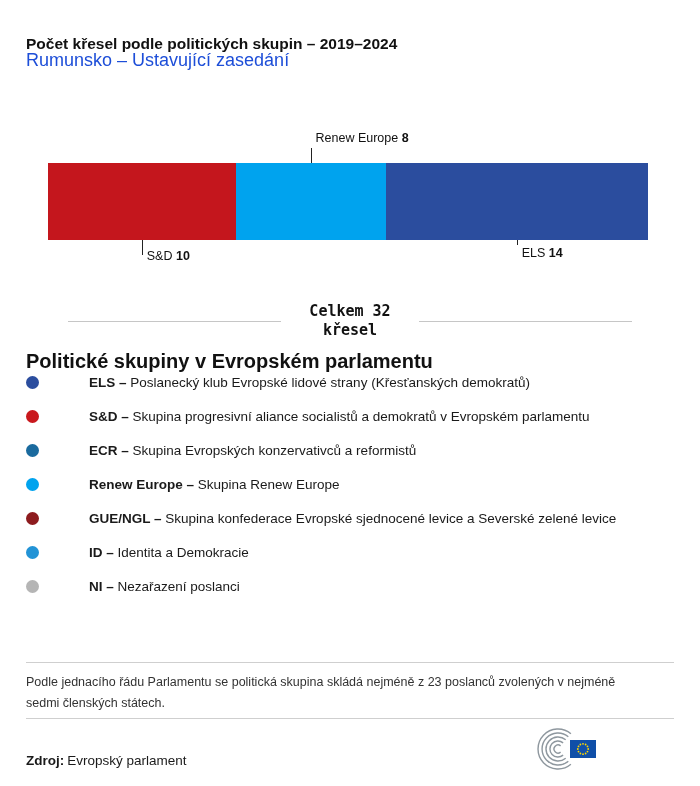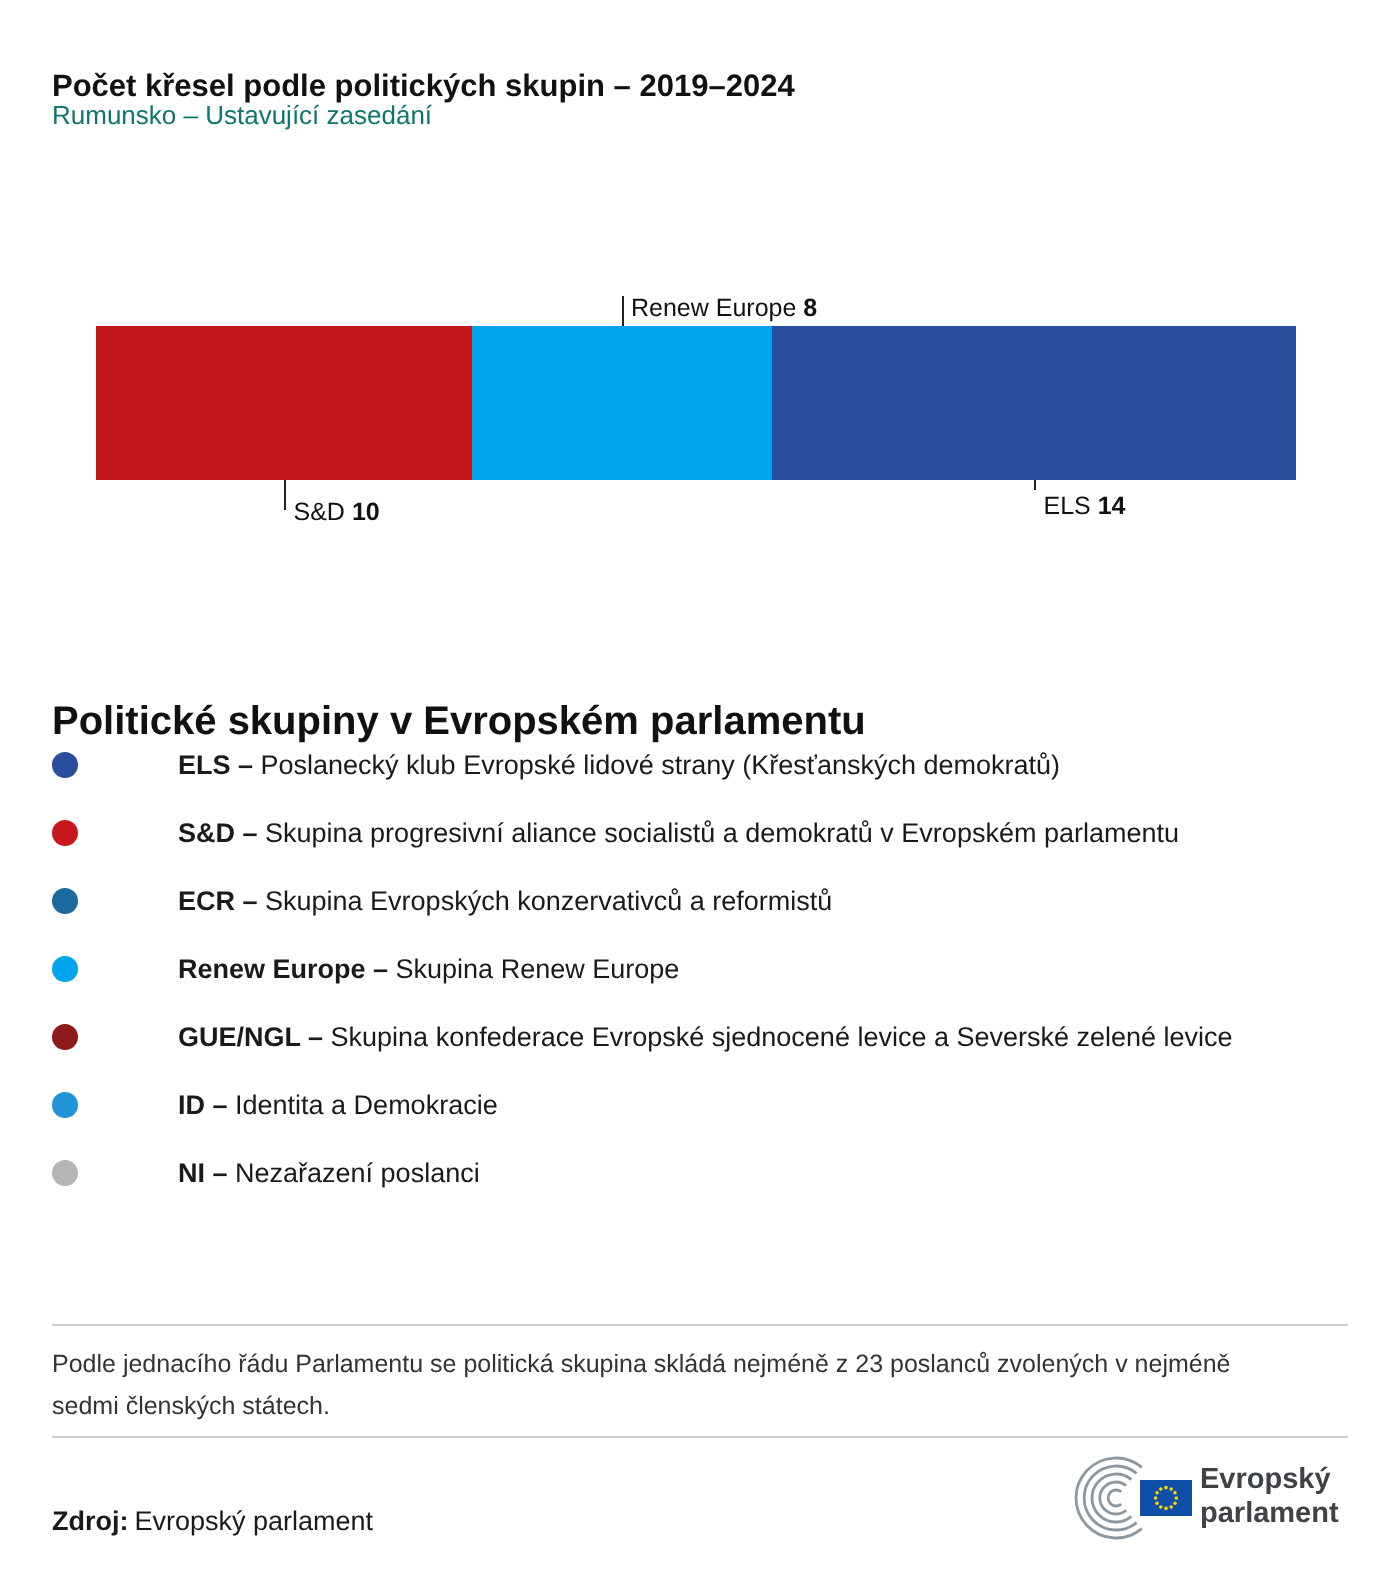--- a/index.html
+++ b/index.html
@@ -1,31 +1,31 @@
 <!DOCTYPE html>
 <html><head>
 <meta charset="utf-8">
 <style>
   * { margin: 0; padding: 0; box-sizing: border-box; }
   html, body { width: 700px; height: 786px; background: #ffffff; overflow: hidden; }
   body { font-family: "Liberation Sans", sans-serif; color: #1a1a1a; position: relative; }
   .page { position: relative; width: 700px; height: 786px; }
 
   .title { position: absolute; left: 26px; top: 35px; font-size: 15.5px; font-weight: bold; color: #111; }
-  .subtitle { position: absolute; left: 26px; top: 50px; font-size: 13px; font-weight: normal; color: #0f766e; }
+  .subtitle { position: absolute; left: 26px; top: 50px; font-size: 18px; font-weight: normal; color: #1d4ed8; }
 
   .bar { position: absolute; left: 48px; top: 163px; width: 600px; height: 77px; display: flex; }
   .bar-seg { height: 100%; }
 
   .seg-label { position: absolute; white-space: nowrap; font-size: 12.5px; color: #111; }
   .seg-label .tick { position: absolute; left: 0; width: 1px; background: #222; }
   .seg-label .txt { position: absolute; left: 5px; }
   .seg-label.above { bottom: 100%; }
   .seg-label.above .tick { bottom: 0; height: 15px; }
-  .seg-label.above .txt { bottom: 2px; }
+  .seg-label.above .txt { bottom: 18px; }
   .seg-label.below { top: 100%; }
   .seg-label.below .tick { top: 0; height: 15px; }
   .seg-label.below .txt { top: 9px; }
   .seg-label.below-close { top: 100%; }
   .seg-label.below-close .tick { top: 0; height: 5px; }
   .seg-label.below-close .txt { top: 6px; }
 
   .total-row { position: absolute; top: 302px; left: 68px; right: 68px; display: flex; align-items: center; }
   .total-line { flex: 1; height: 1px; background: #c6c6c6; }
   .total-text { padding: 0 28px; text-align: center; font-family: "DejaVu Sans Mono", monospace; font-weight: bold; font-size: 15px; line-height: 19px; color: #111; }
@@ -71,20 +71,28 @@
         <span class="tick"></span>
         <span class="txt"><span>Renew Europe </span><b>8</b></span>
       </div>
       <div class="bar-seg" style="width: 43.75%; background: rgb(43, 77, 158);"></div>
       <div class="seg-label below-close" style="left: 78.125%;">
         <span class="tick"></span>
         <span class="txt"><span>ELS </span><b>14</b></span>
       </div>
     </div>
 
+  <div class="total-row">
+    <span class="total-line"></span>
+    <div class="total-text">
+      <div>Celkem 32</div>
+      <div>křesel</div>
+    </div>
+    <span class="total-line"></span>
+  </div>
 
   <h3 class="legend-heading">Politické skupiny v Evropském parlamentu</h3>
   <div class="legend" id="legend-list">
       <div class="legend-row">
         <span class="dot" style="background: rgb(43, 77, 158);"></span>
         <span class="legend-text"><b>ELS – </b><span>Poslanecký klub Evropské lidové strany (Křesťanských demokratů)</span></span>
       </div>
       <div class="legend-row">
         <span class="dot" style="background: rgb(201, 24, 29);"></span>
         <span class="legend-text"><b>S&amp;D – </b><span>Skupina progresivní aliance socialistů a demokratů v Evropském parlamentu</span></span>
@@ -141,19 +149,15 @@
             <circle cx="8.5" cy="11.6" r="0.9"></circle>
           <circle cx="7.8" cy="9" r="0.9"></circle>
             <circle cx="8.5" cy="6.4" r="0.9"></circle>
           <circle cx="10.4" cy="4.5" r="0.9"></circle>
             <circle cx="13" cy="3.8" r="0.9"></circle>
           <circle cx="15.6" cy="4.5" r="0.9"></circle>
             <circle cx="17.5" cy="6.4" r="0.9"></circle>
         </g>
       </svg>
     </span>
-    <div class="logo-text">
-      <div>Evropský</div>
-      <div>parlament</div>
-    </div>
   </div>
 
 </div>
 
 </body></html>

